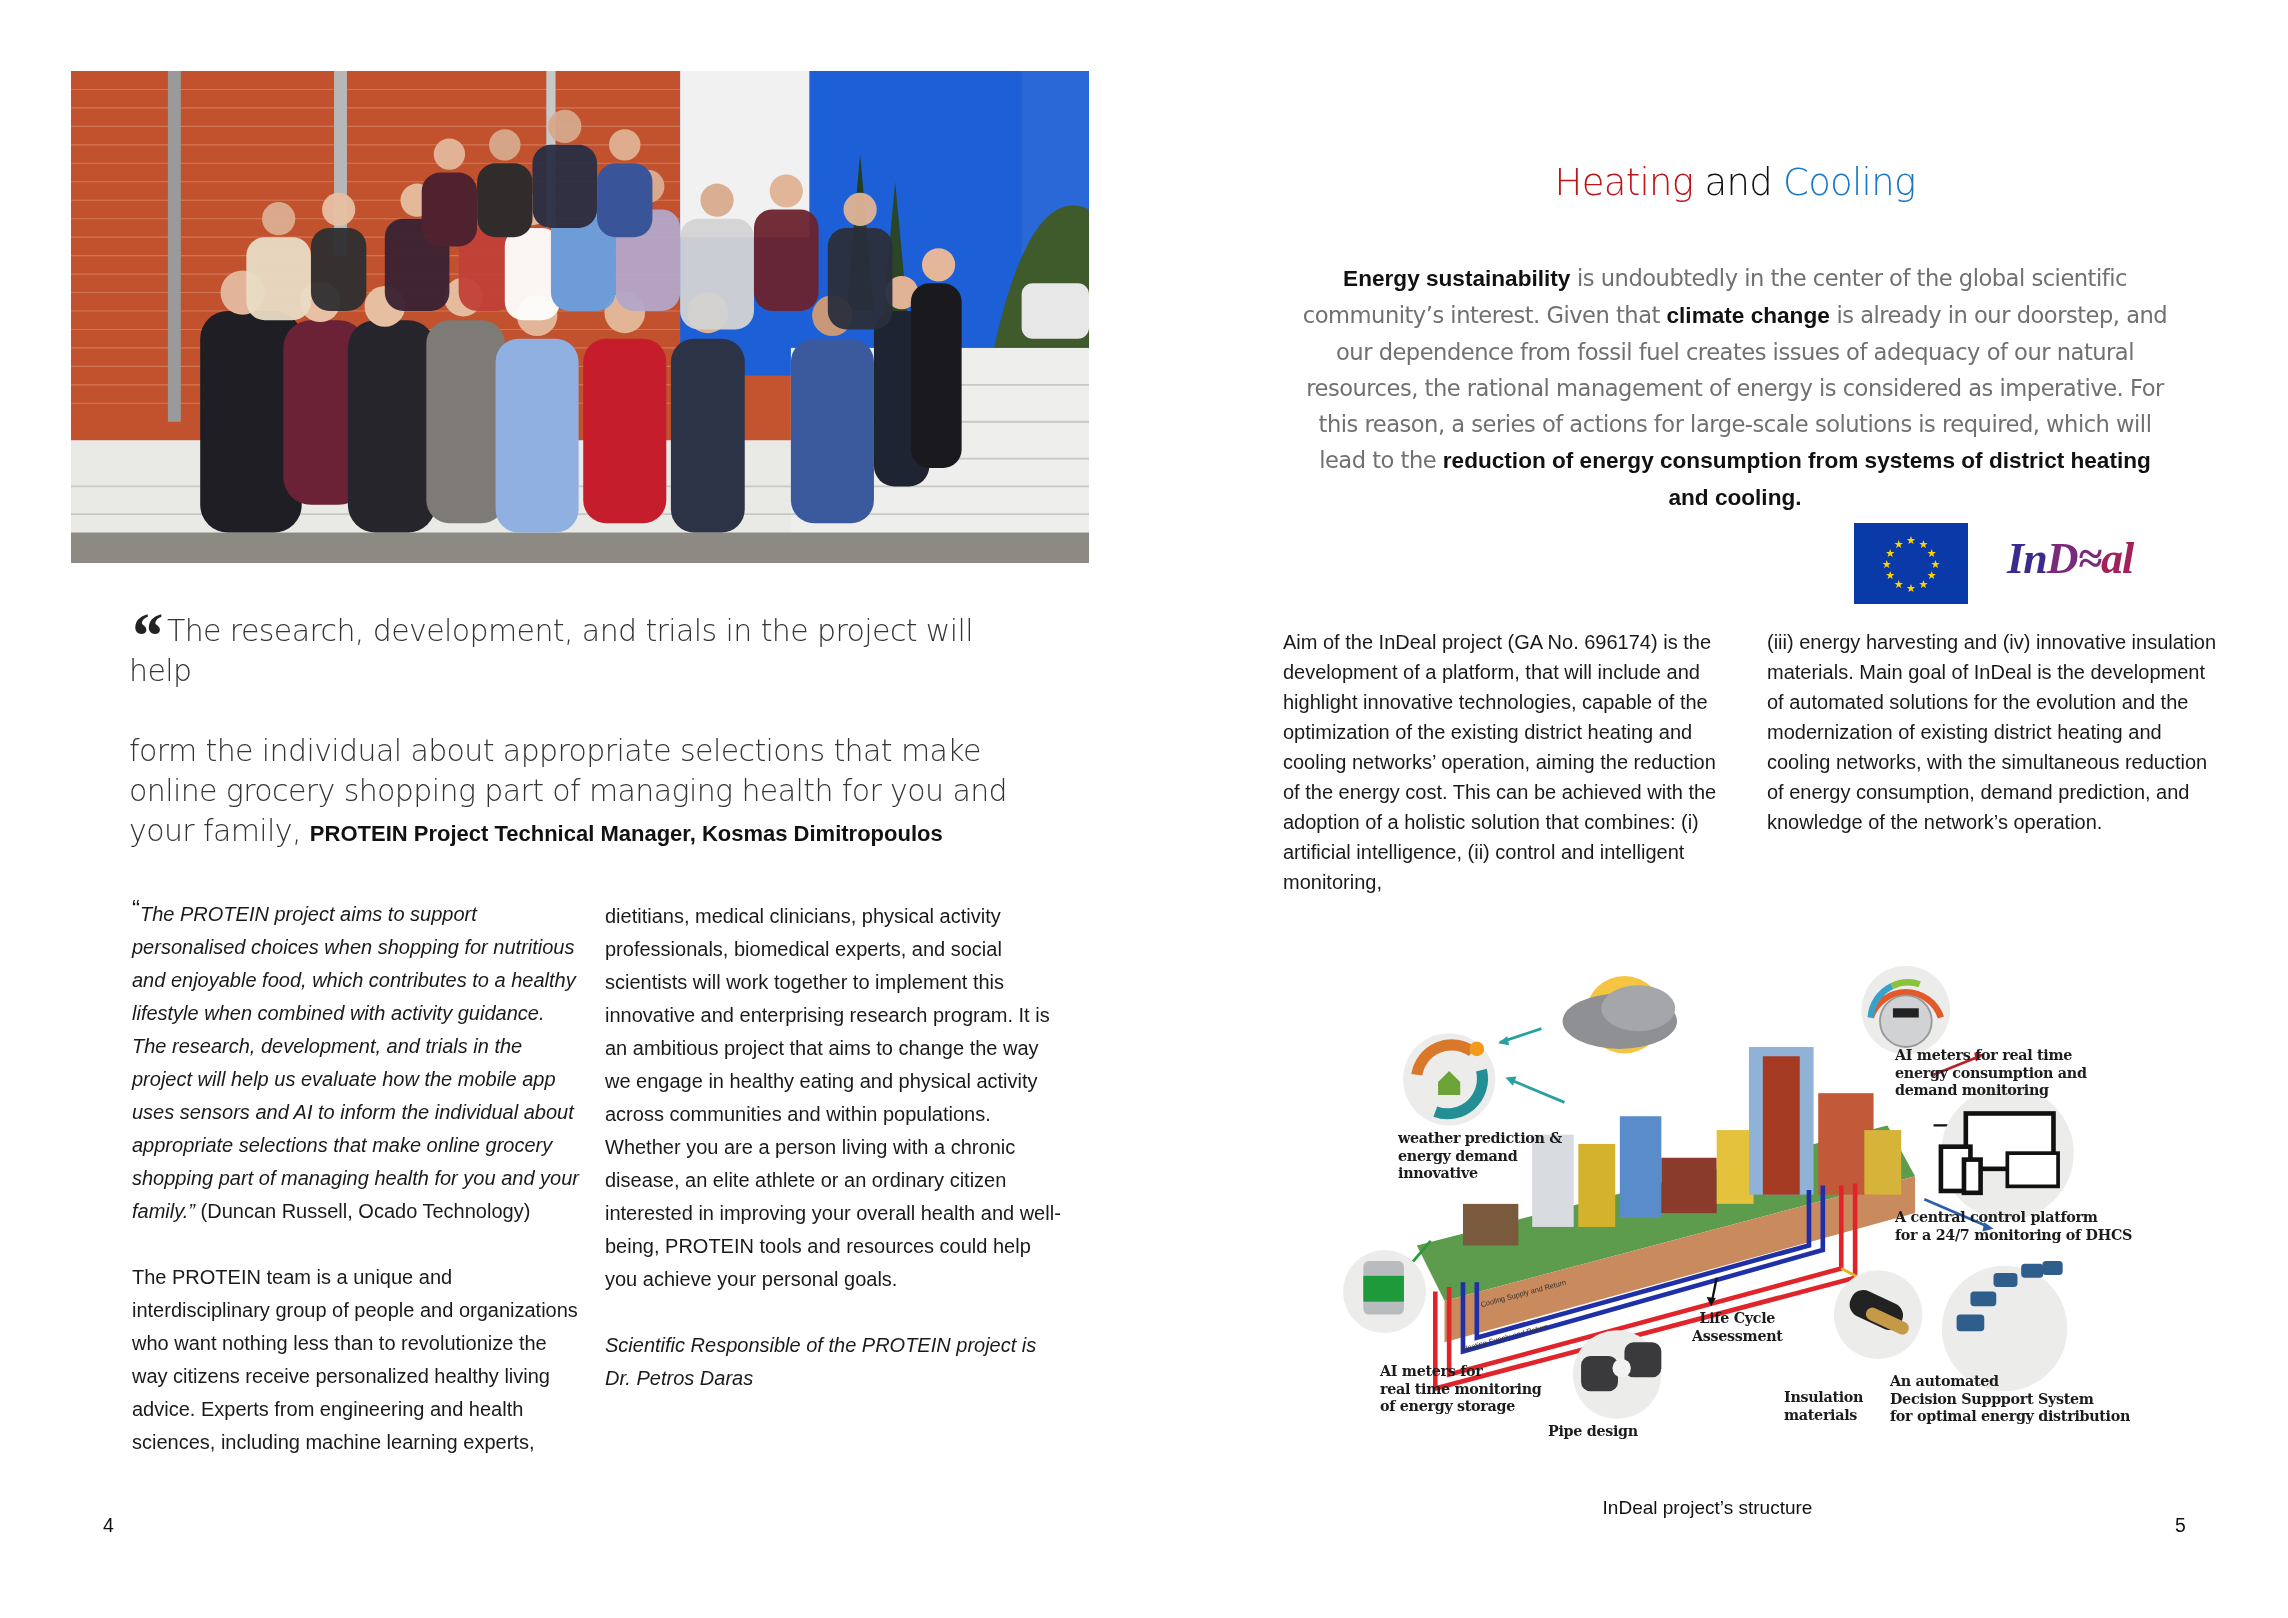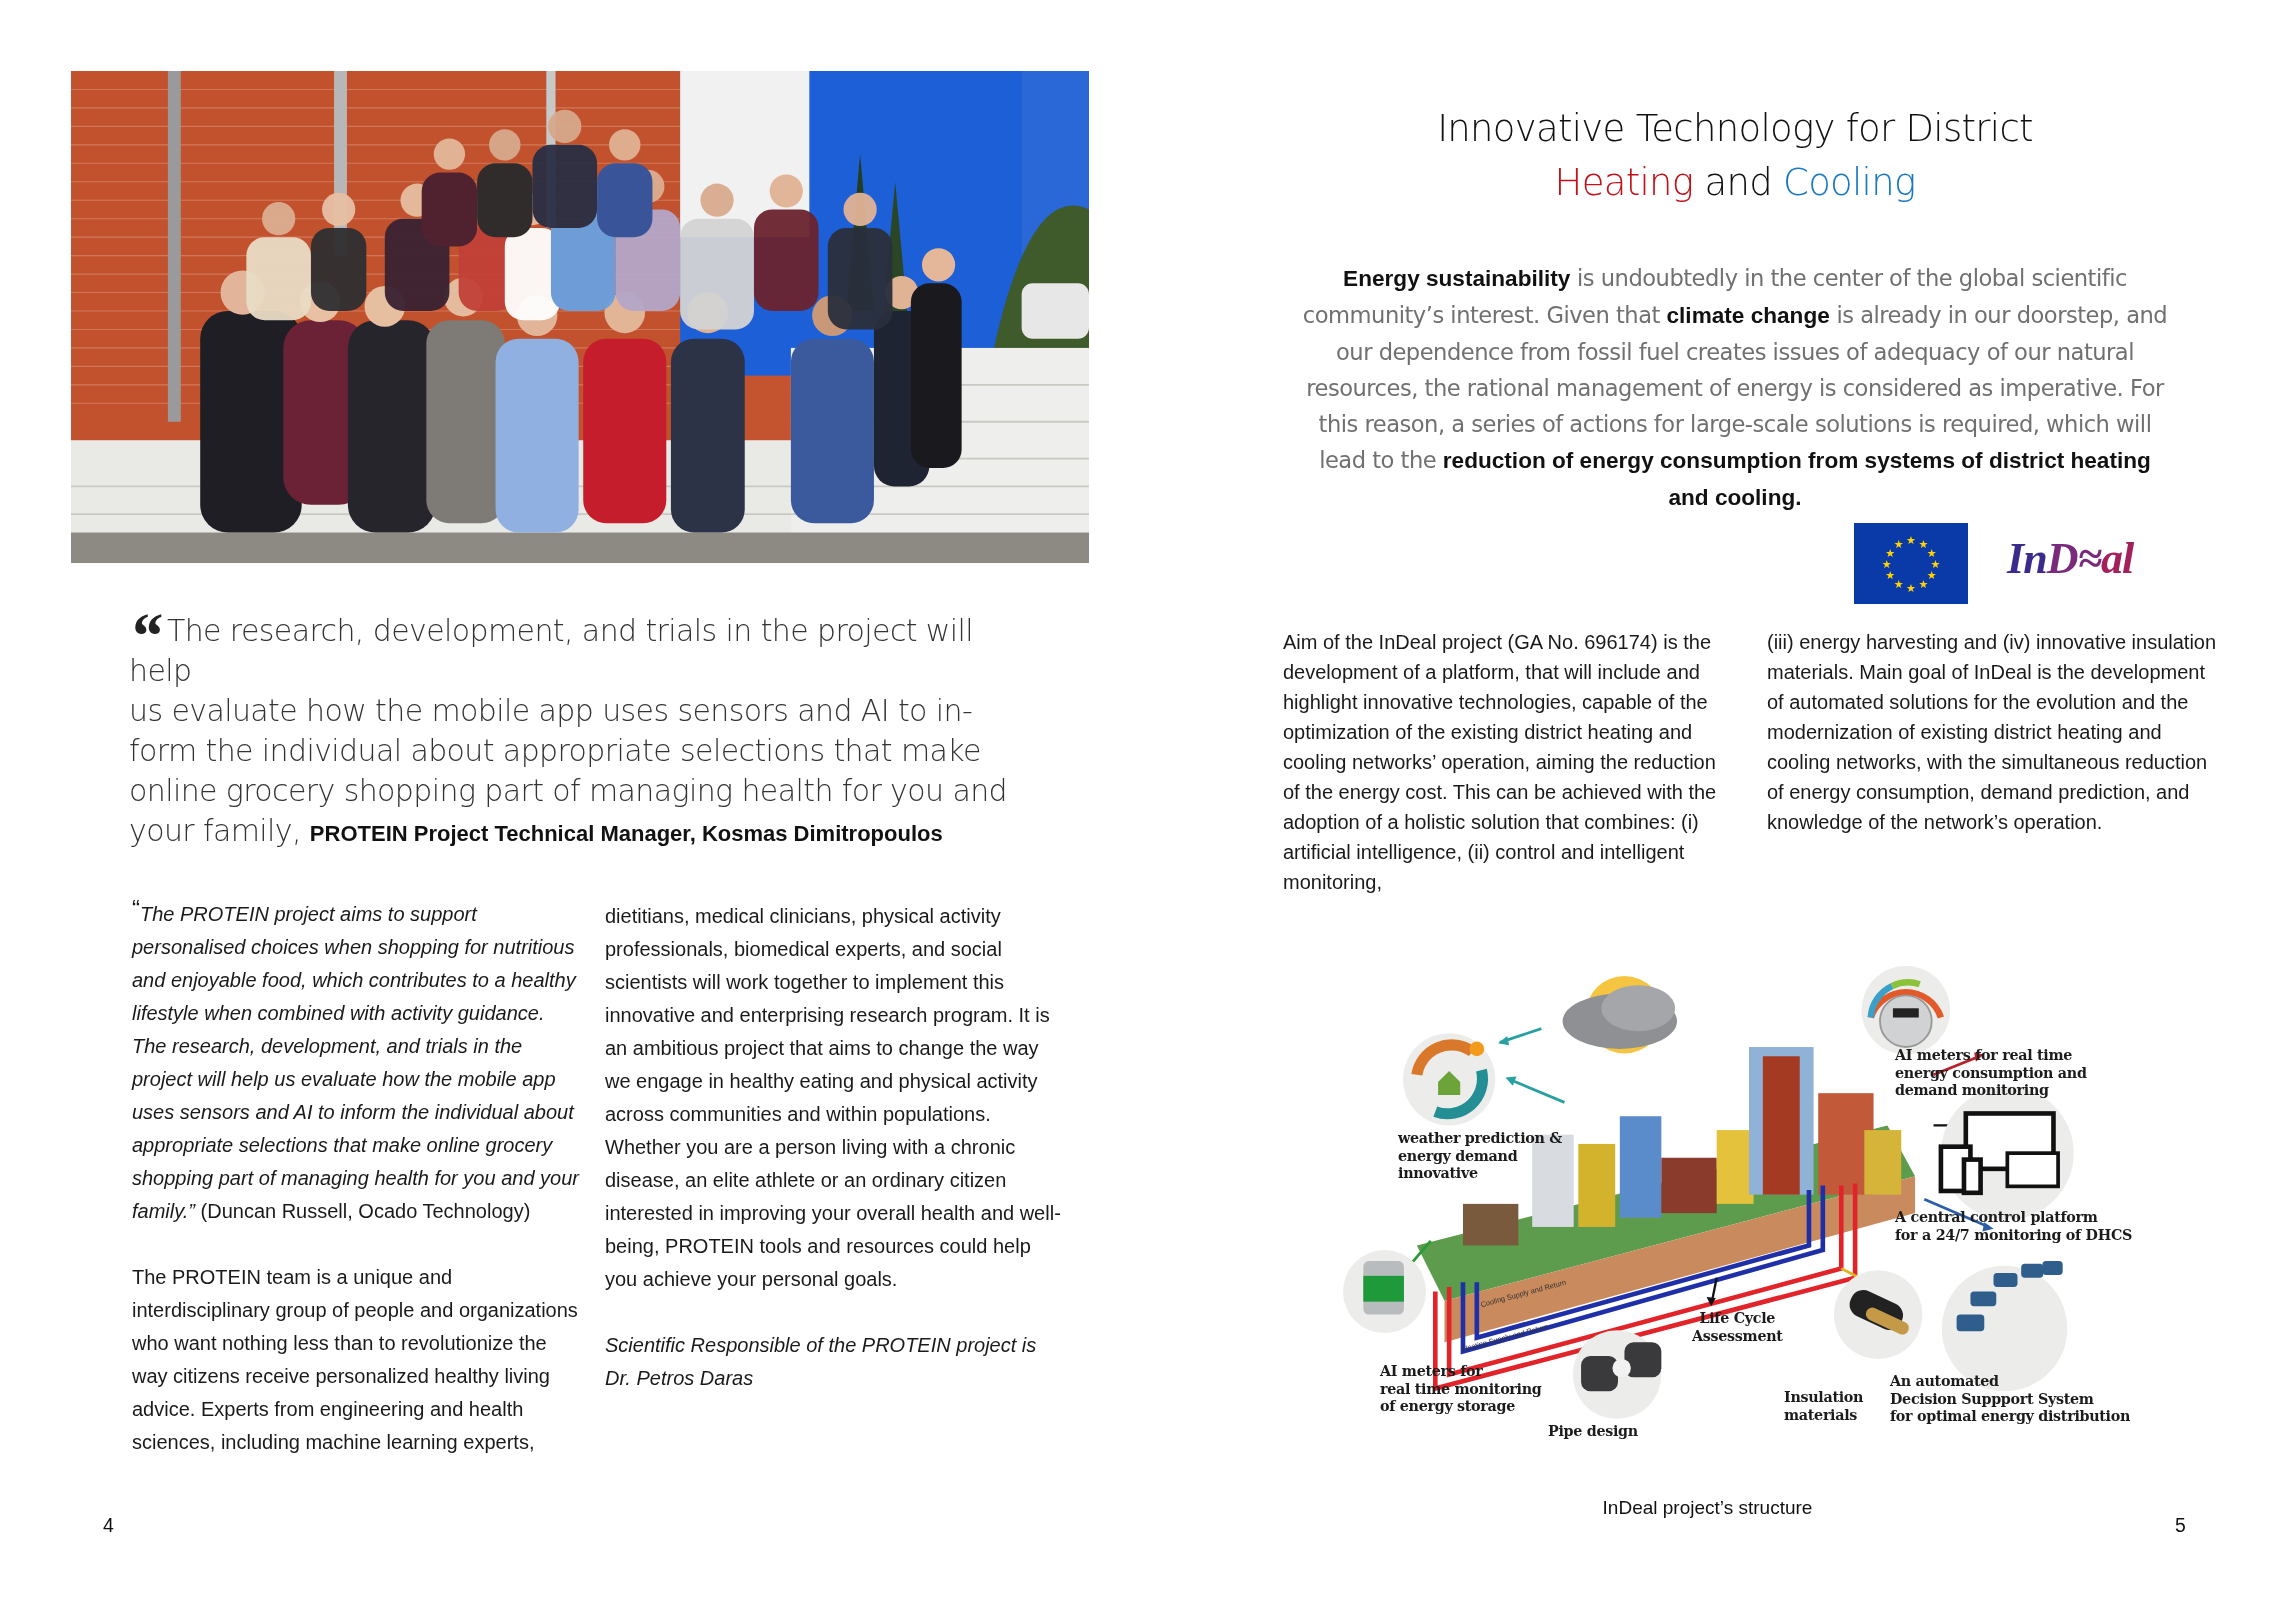--- a/index.html
+++ b/index.html
@@ -186,41 +186,41 @@
           <circle cx="410" cy="90" r="17" fill="#e4b89a"></circle>
         <rect x="440" y="100" width="60" height="80" rx="20" fill="#2a2a2c"></rect>
           <circle cx="470" cy="80" r="17" fill="#d8aa8d"></circle>
       </g>
     </g>
   </svg>
 </div>
 
 <div class="abs pull-quote">
   <span class="qmark">“</span><span>The research, development, and trials in the project will help</span><br>
-  <span>us evaluate how the mobile app uses sensors and AI to in-</span><br>
+  <br>
   <span>form the individual about appropriate selections that make</span><br>
   <span>online grocery shopping part of managing health for you and</span><br>
   <span>your family,</span>
   <span class="attrib">PROTEIN Project Technical Manager, Kosmas Dimitropoulos</span>
 </div>
 
 <div class="abs col-text col-left">
   <p><span class="lead-quote">“</span><em>The PROTEIN project aims to support personalised choices when shopping for nutritious and enjoyable food, which contributes to a healthy lifestyle when combined with activity guidance. The research, development, and trials in the project will help us evaluate how the mobile app uses sensors and AI to inform the individual about appropriate selections that make online grocery shopping part of managing health for you and your family.”</em><span> (Duncan Russell, Ocado Technology)</span></p>
   <p>The PROTEIN team is a unique and interdisciplinary group of people and organizations who want nothing less than to revolutionize the way citizens receive personalized healthy living advice. Experts from engineering and health sciences, including machine learning experts,</p>
 </div>
 
 <div class="abs col-text col-mid">
   <p>dietitians, medical clinicians, physical activity professionals, biomedical experts, and social scientists will work together to implement this innovative and enterprising research program. It is an ambitious project that aims to change the way we engage in healthy eating and physical activity across communities and within populations. Whether you are a person living with a chronic disease, an elite athlete or an ordinary citizen interested in improving your overall health and well-being, PROTEIN tools and resources could help you achieve your personal goals.</p>
   <p><em>Scientific Responsible of the PROTEIN project is Dr. Petros Daras</em></p>
 </div>
 
 <div class="abs page-num pn-left">4</div>
 
 <div class="abs title">
-  <span>Innovative Technology for District</span><br>
+  <br>
   <span class="heat">Heating</span><span> and </span><span class="cool">Cooling</span>
 </div>
 
 <div class="abs intro">
   <b>Energy sustainability</b><span> is undoubtedly in the center of the global scientific community’s interest. Given that </span><b>climate change</b><span> is already in our doorstep, and our dependence from fossil fuel creates issues of adequacy of our natural resources, the rational management of energy is considered as imperative. For this reason, a series of actions for large-scale solutions is required, which will lead to the </span><b>reduction of energy consumption from systems of district heating and cooling.</b>
 </div>
 
 <div class="abs eu-flag">
   <svg viewBox="0 0 123 88" width="114" height="81">
     <g fill="#ffd200" font-size="12" text-anchor="middle" font-family="DejaVu Sans, sans-serif">

